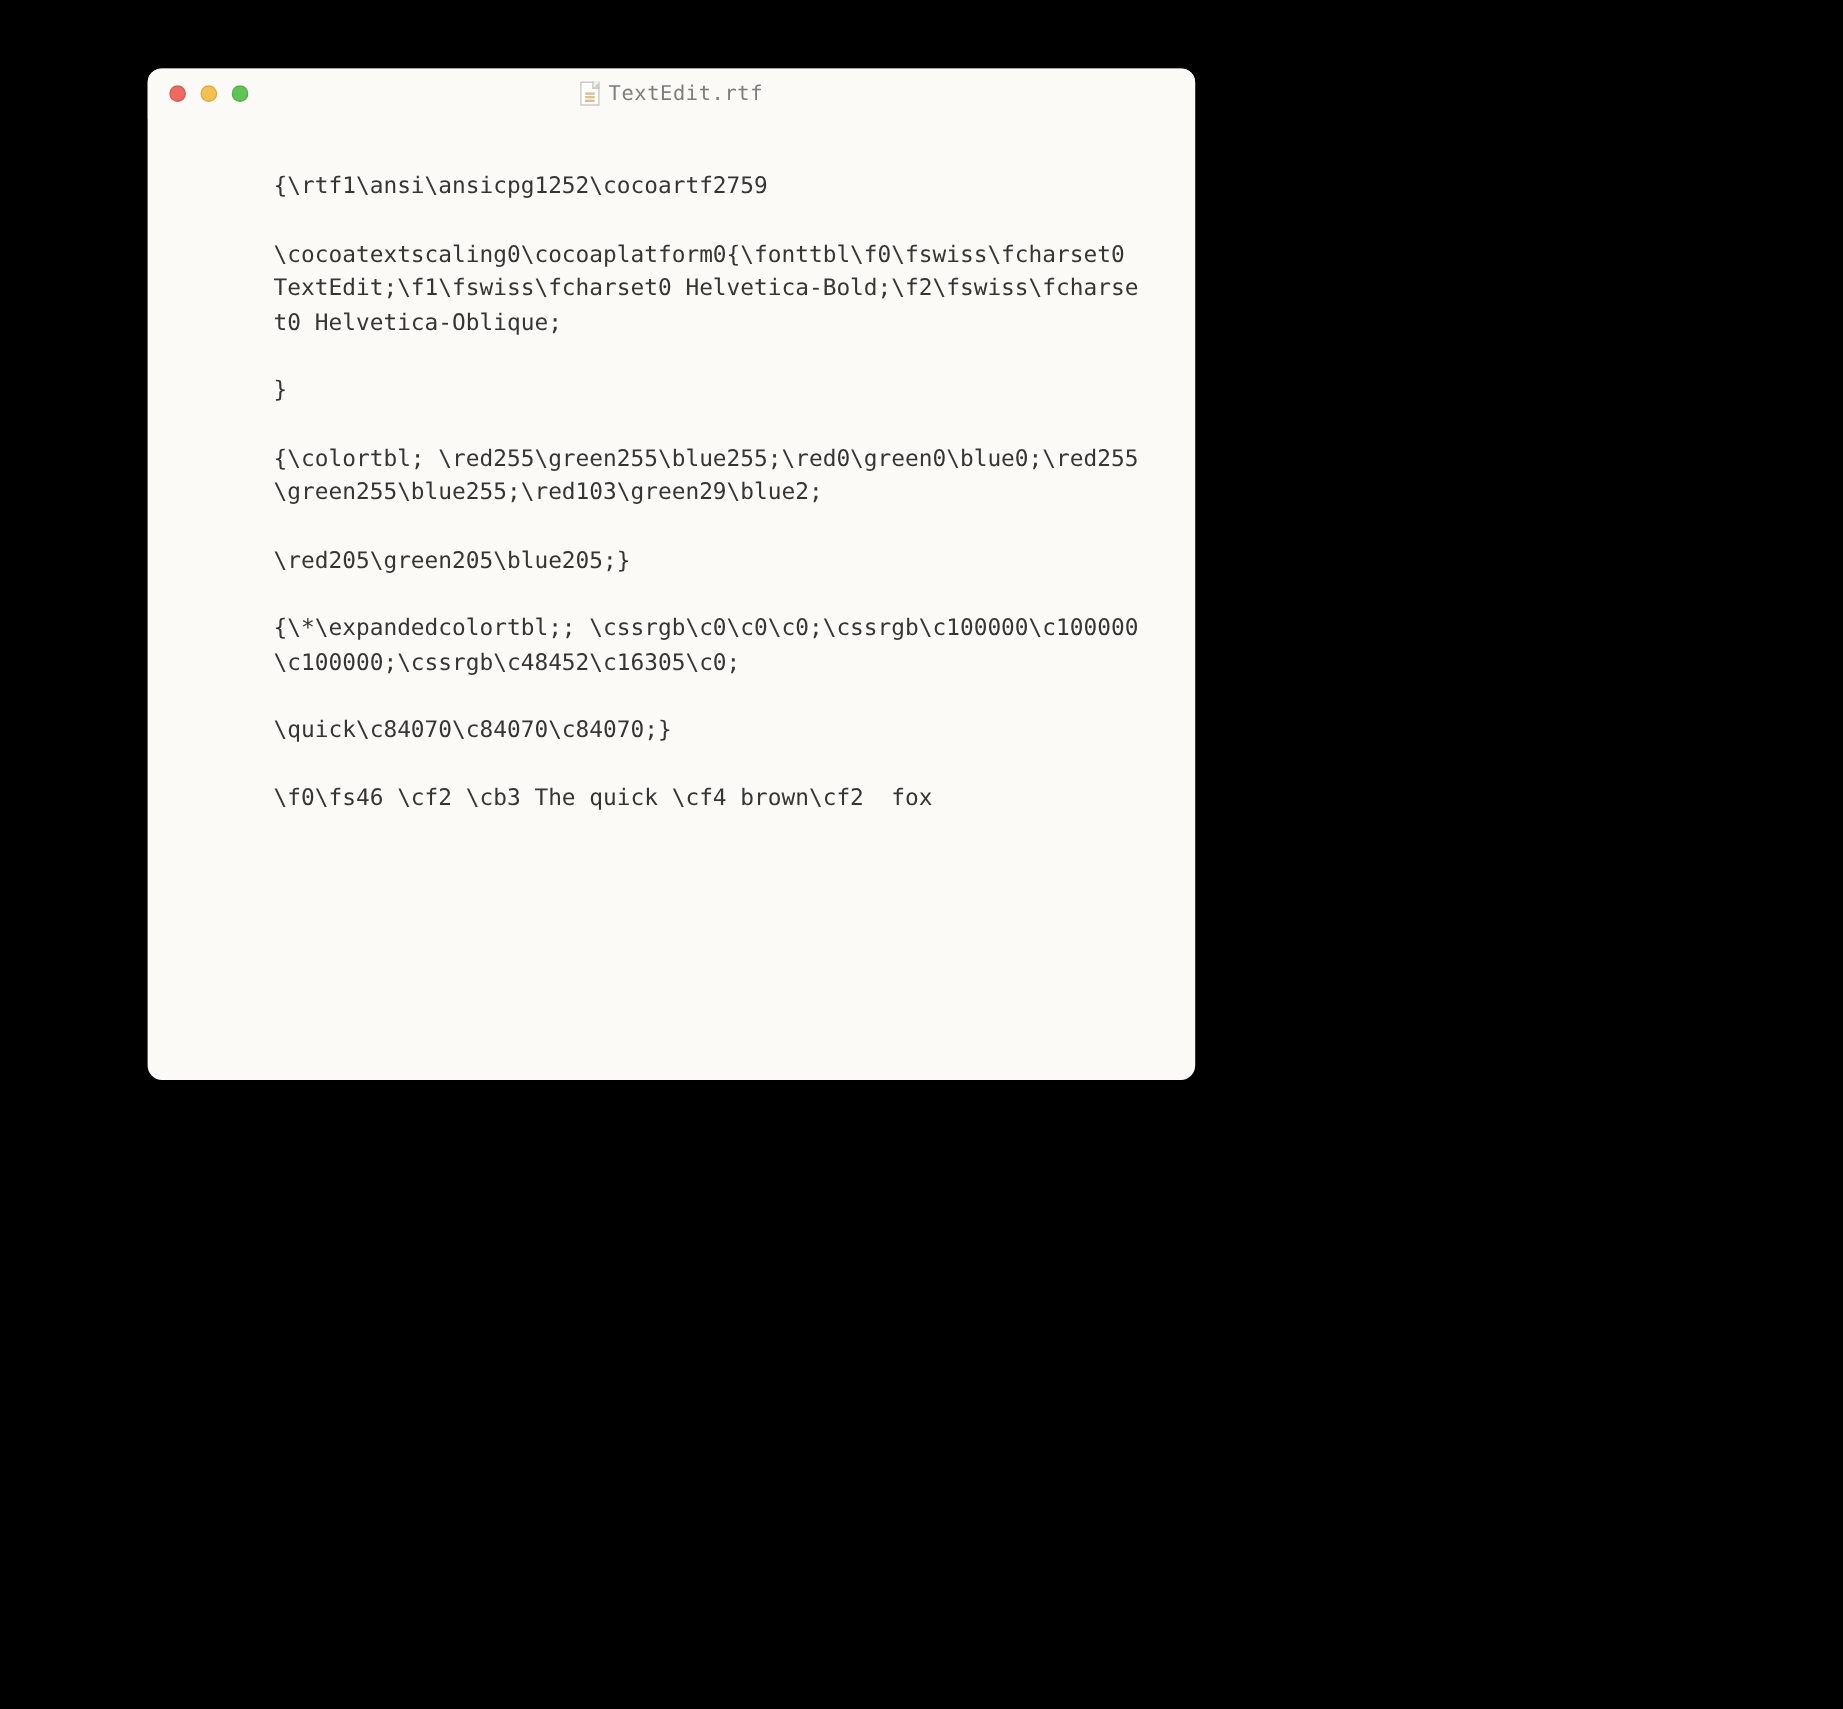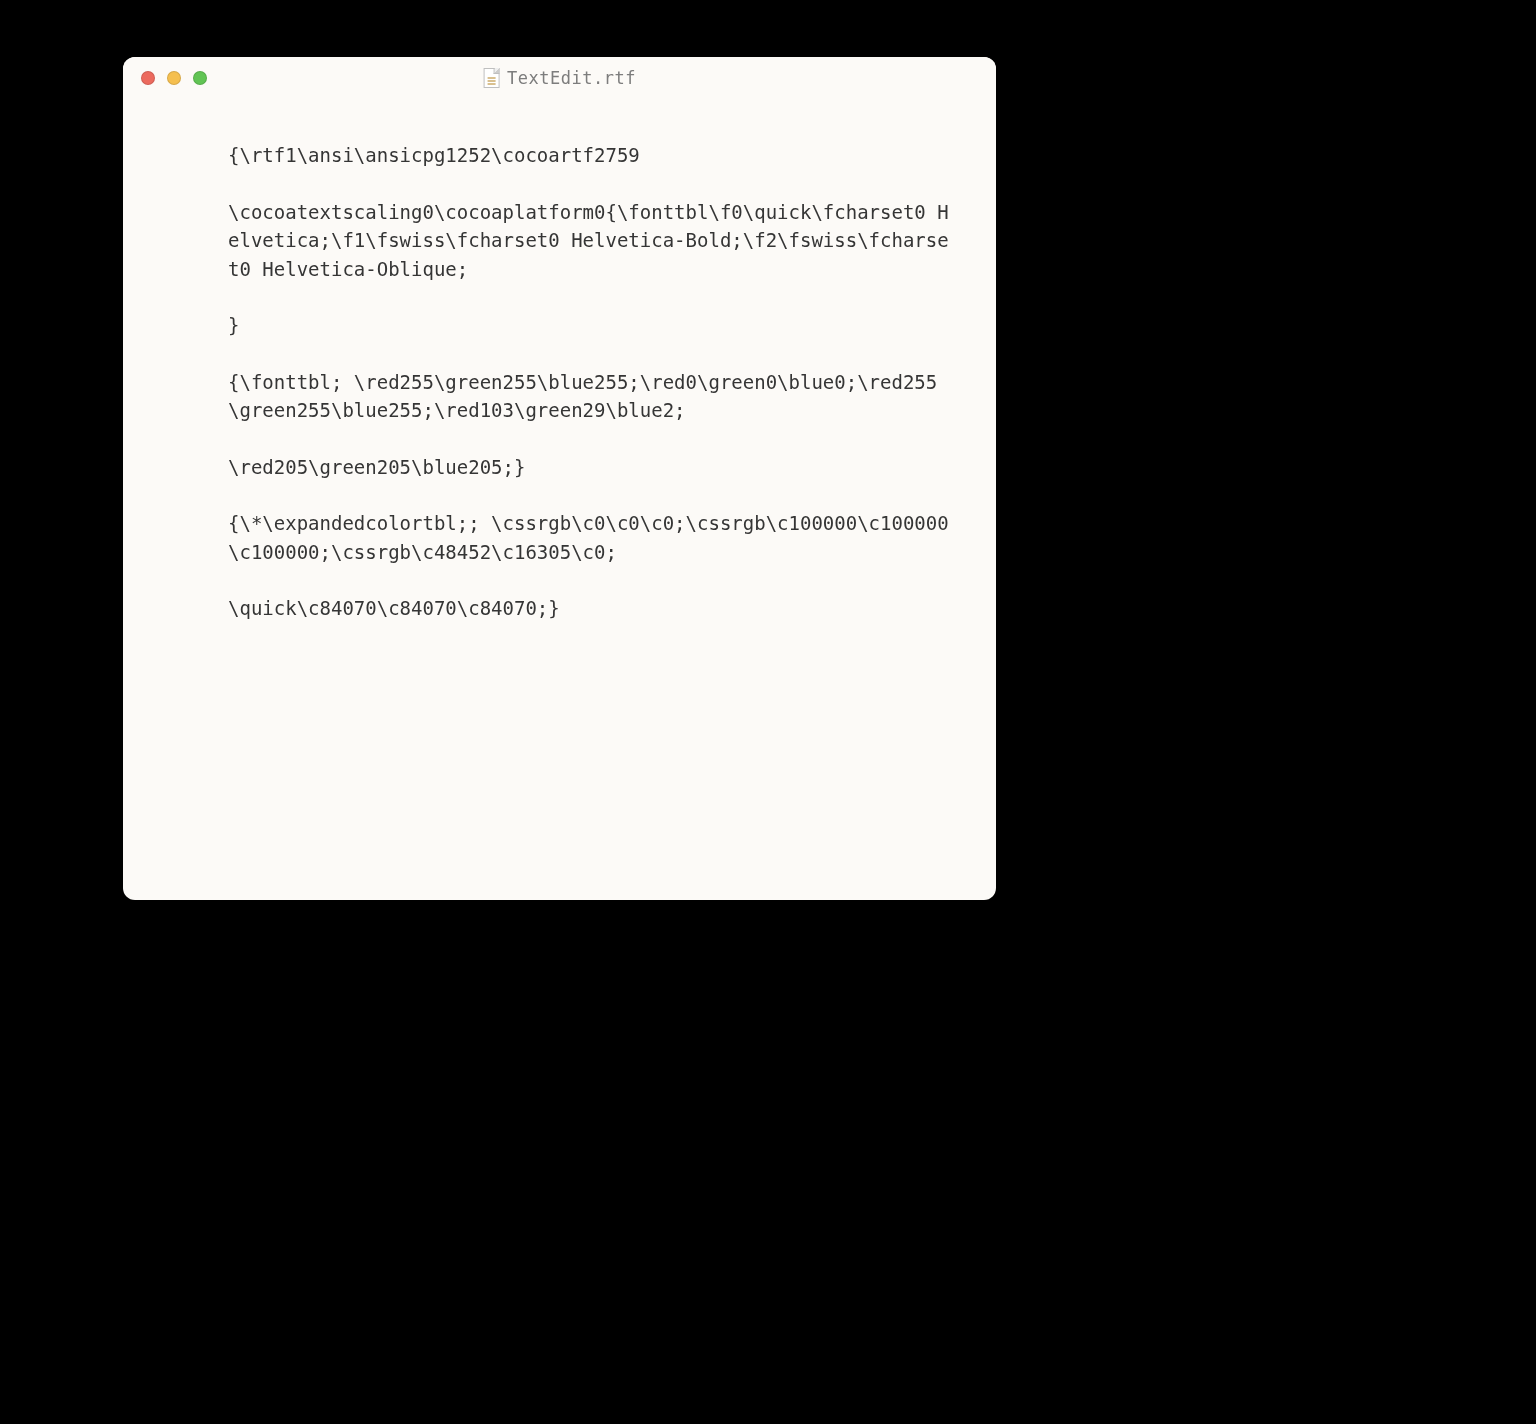--- a/index.html
+++ b/index.html
@@ -124,22 +124,23 @@
           <div class="page">
               <div class="fold"></div>
               <div class="lines"></div>
             </div>
         </div>
         <div class="title-text">TextEdit.rtf</div>
       </div>
     </div>
     <div class="content" id="content">
         <div class="para">{\rtf1\ansi\ansicpg1252\cocoartf2759</div>
-        <div class="para">\cocoatextscaling0\cocoaplatform0{\fonttbl\f0\quick\fcharset0 Helvetica;\f1\fswiss\fcharset0 Helvetica-Bold;\f2\fswiss\fcharset0 Helvetica-Oblique;</div>
+        <div class="para">\cocoatextscaling0\cocoaplatform0{\fonttbl\f0\fswiss\fcharset0 TextEdit;\f1\fswiss\fcharset0 Helvetica-Bold;\f2\fswiss\fcharset0 Helvetica-Oblique;</div>
         <div class="para">}</div>
-        <div class="para">{\fonttbl; \red255\green255\blue255;\red0\green0\blue0;\red255\green255\blue255;\red103\green29\blue2;</div>
+        <div class="para">{\colortbl; \red255\green255\blue255;\red0\green0\blue0;\red255\green255\blue255;\red103\green29\blue2;</div>
         <div class="para">\red205\green205\blue205;}</div>
         <div class="para">{\*\expandedcolortbl;; \cssrgb\c0\c0\c0;\cssrgb\c100000\c100000\c100000;\cssrgb\c48452\c16305\c0;</div>
         <div class="para">\quick\c84070\c84070\c84070;}</div>
         <div class="para"></div>
+        <div class="para">\f0\fs46 \cf2 \cb3 The quick \cf4 brown\cf2  fox</div>
       </div>
   </div>
 </div>
 
 </body></html>

